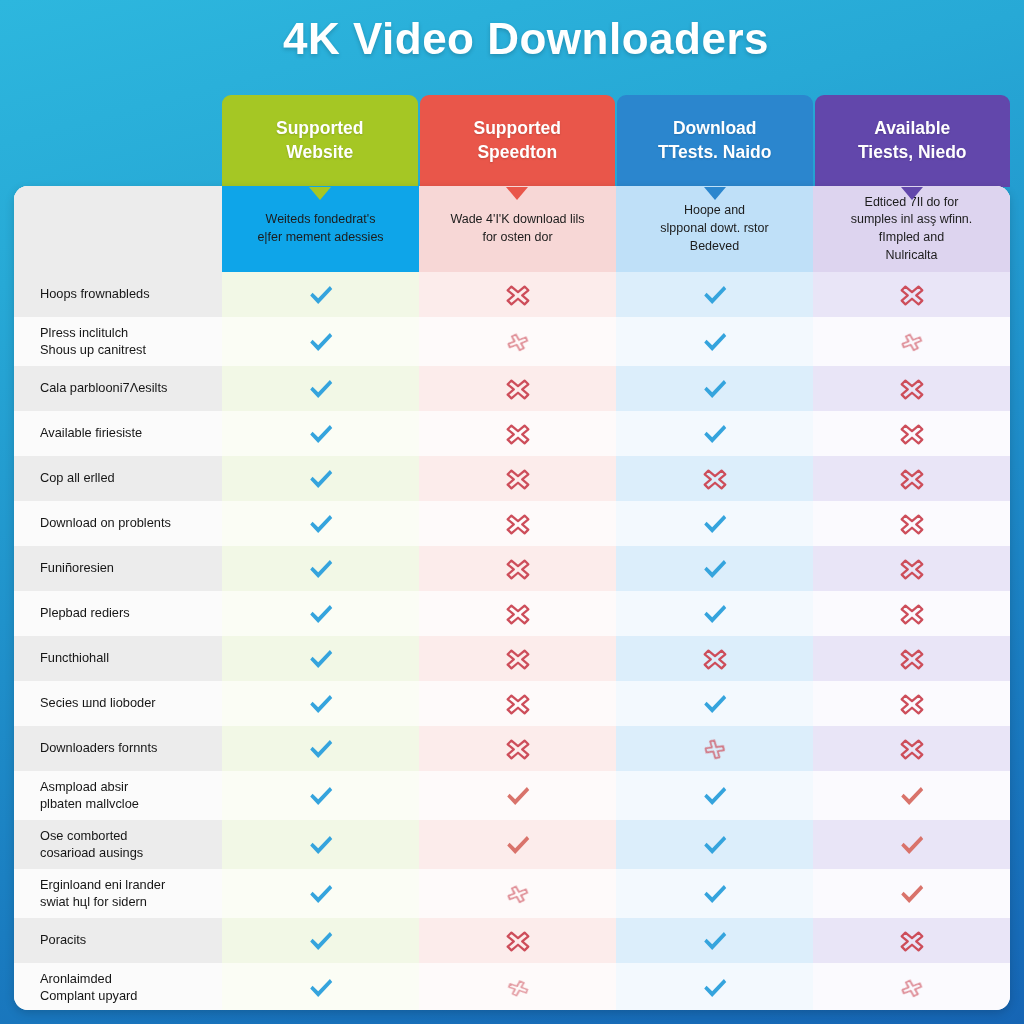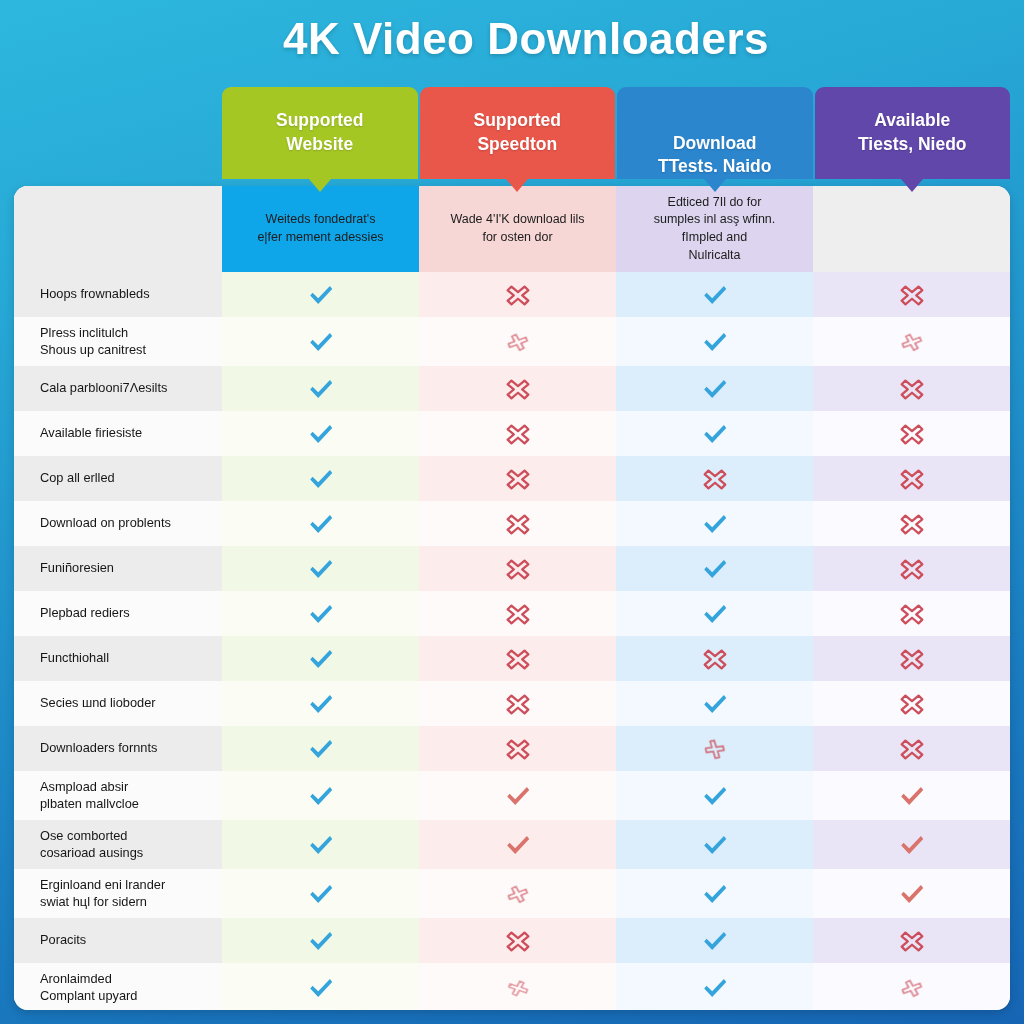--- a/index.html
+++ b/index.html
@@ -19,21 +19,21 @@
     font-weight: bold;
     color: #ffffff;
     letter-spacing: 0.5px;
     text-shadow: 0 2px 4px rgba(0,0,0,0.18);
     padding-left: 28px;
   }
 
   
   #tabs {
     position: absolute;
-    top: 87px; left: 222px;
+    top: 95px; left: 222px;
     width: 788px; height: 92px;
     display: flex;
   }
   .tab {
     position: relative;
     width: 197px;
     border-radius: 9px 9px 0 0;
     display: flex;
     align-items: center;
     justify-content: center;
@@ -144,39 +144,42 @@
     <div class="tab" style="background: rgb(165, 199, 36); color: rgb(165, 199, 36);">
       <div class="tab-label">Supported
 Website</div>
       <div class="tab-arrow"></div>
     </div>
     <div class="tab" style="background: rgb(233, 86, 74); color: rgb(233, 86, 74);">
       <div class="tab-label">Supported
 Speedton</div>
       <div class="tab-arrow"></div>
     </div>
-    <div class="tab" style="background: rgb(43, 134, 206); color: rgb(43, 134, 206); align-items: flex-end;">
+    <div class="tab" style="background: rgb(43, 134, 206); color: rgb(43, 134, 206);">
       <div class="tab-label">Download
 TTests. Naido</div>
       <div class="tab-arrow"></div>
     </div>
     <div class="tab" style="background: rgb(98, 71, 171); color: rgb(98, 71, 171);">
       <div class="tab-label">Available
 Tiests, Niedo</div>
       <div class="tab-arrow"></div>
     </div>
   </div>
 
 <div id="card">
   <div id="desc-row">
     <div class="label-cell"></div>
   <div class="desc-cell" style="background: #0ea5e9;">Weiteds fondedrat's
 e|fer mement adessies</div>
       <div class="desc-cell" style="background: rgb(247, 215, 214);">Wade 4'I'K download lils
 for osten dor</div>
+      <div class="desc-cell" style="background: rgb(191, 224, 248);">Hoope and
+slpponal dowt. rstor
+Bedeved</div>
       <div class="desc-cell" style="background: rgb(221, 212, 239);">Edticed 7Il do for
 sumples inl asş wfinn.
 fImpled and
 Nulricalta</div>
     </div>
   <div id="rows">
       <div class="row even">
         <div class="label-cell">Hoops frownableds</div>
         <div class="cell c0">
           <span>

